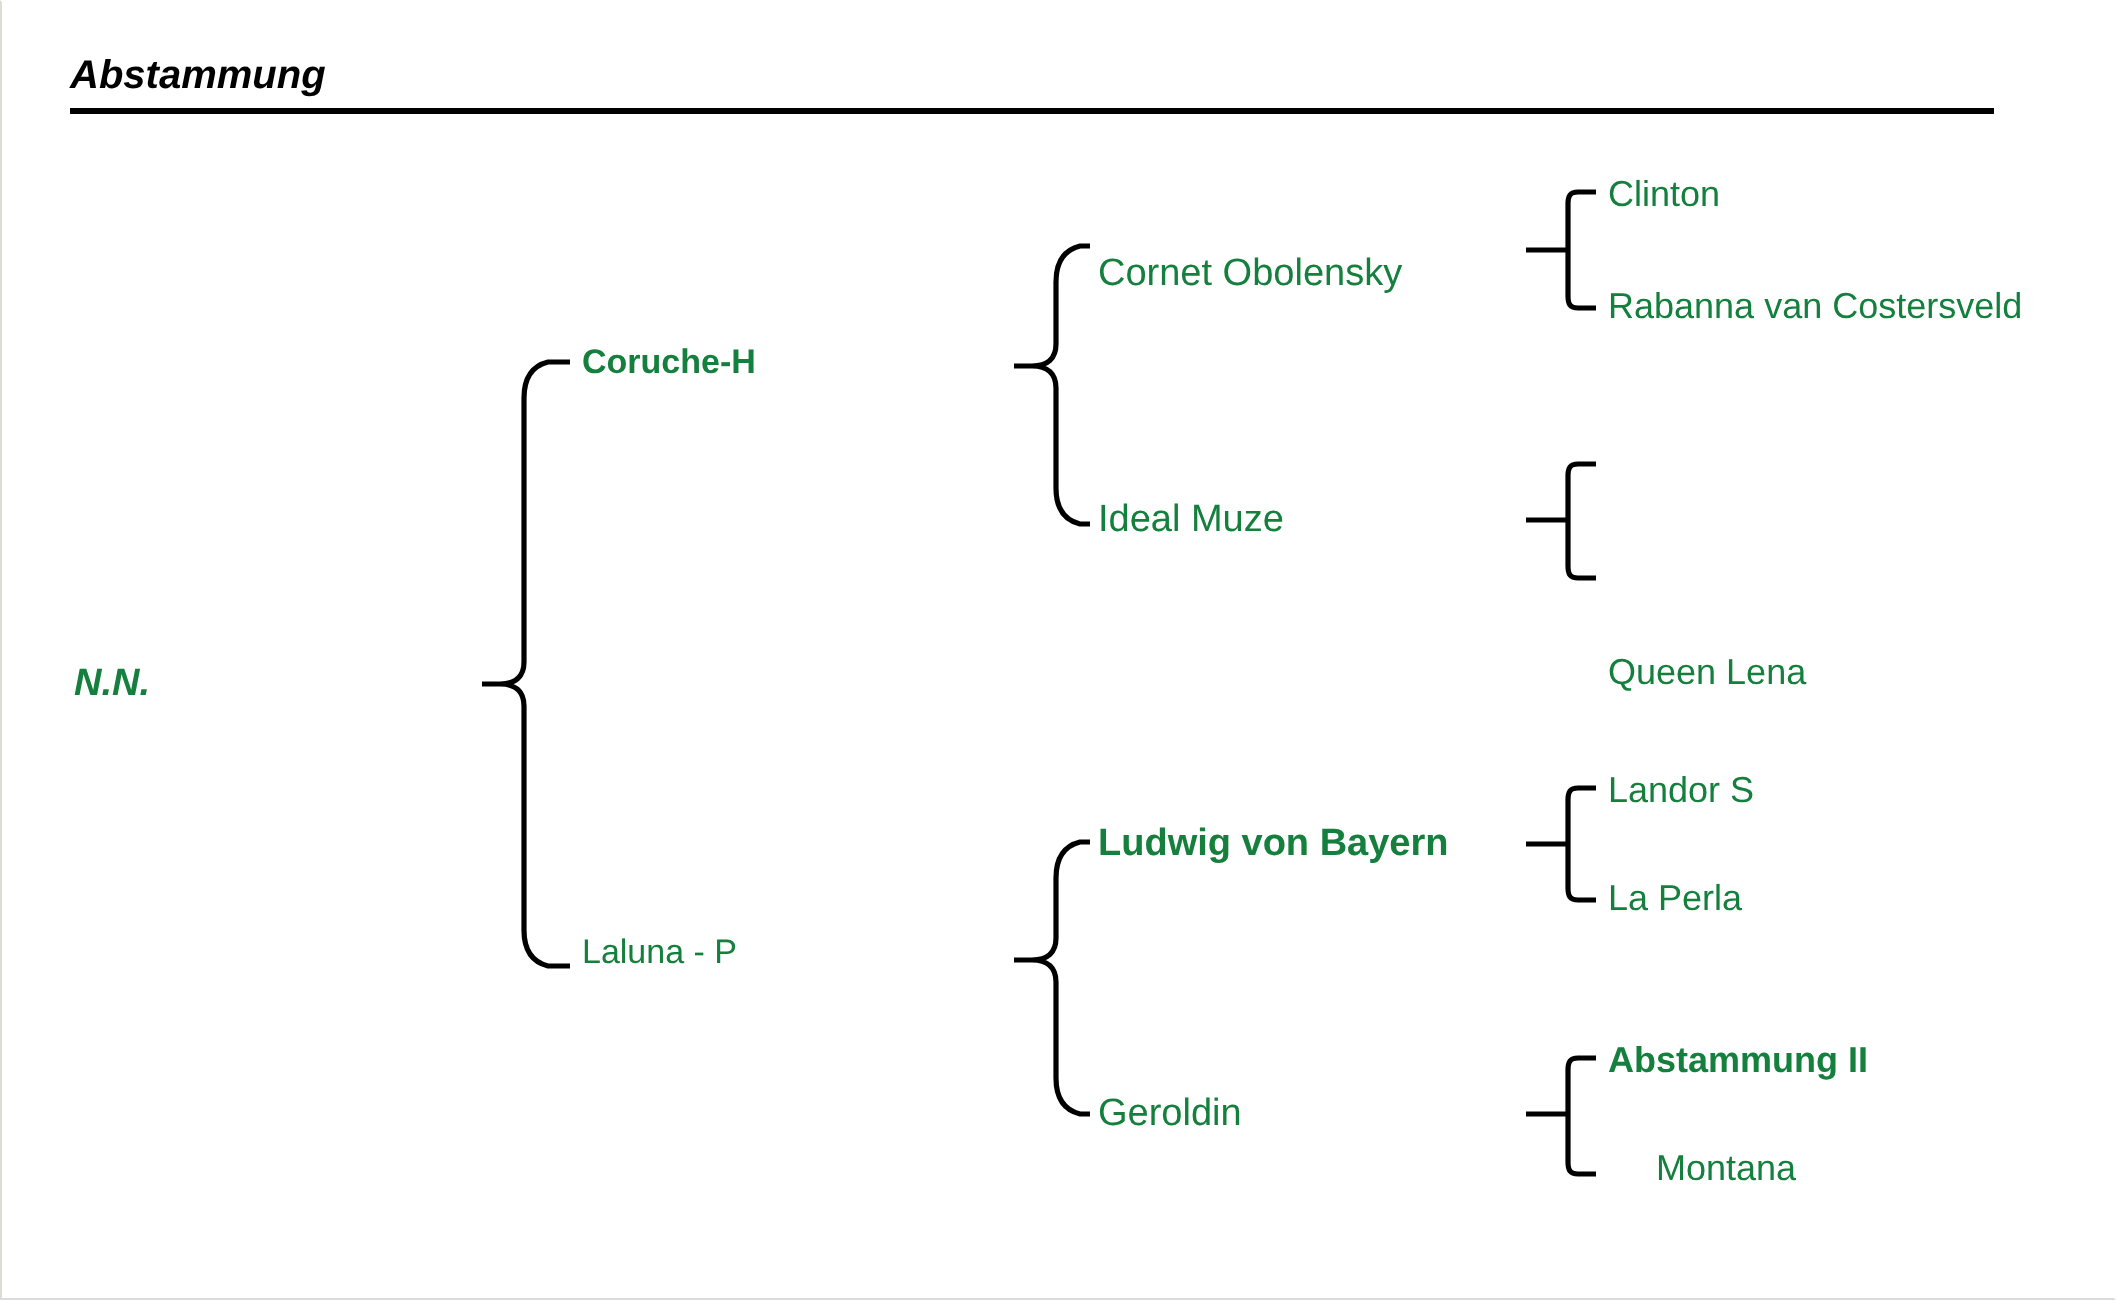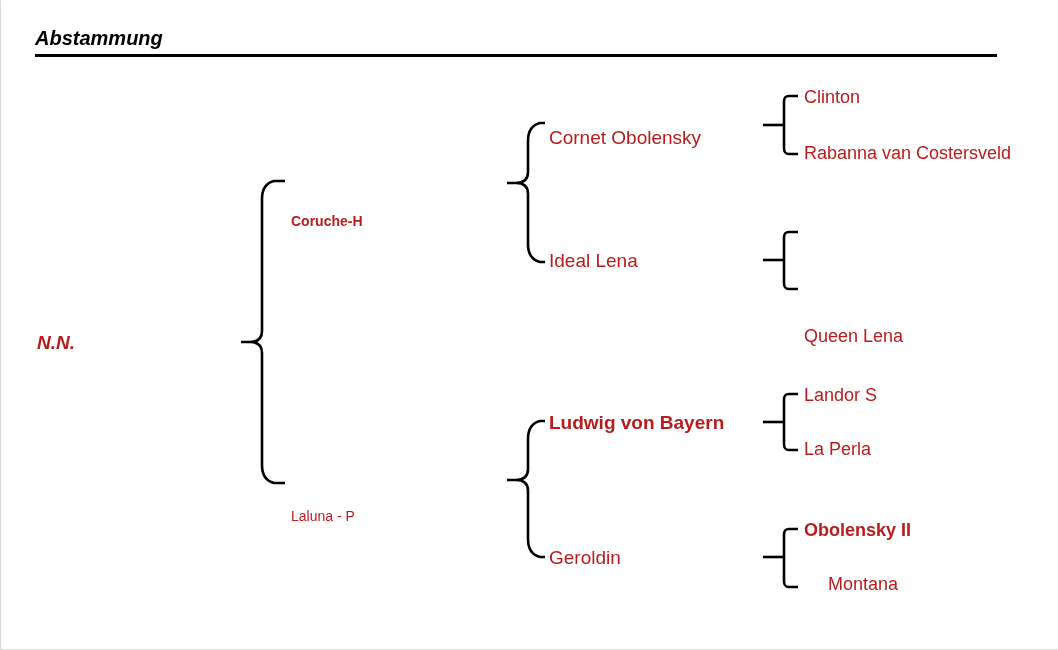--- a/index.html
+++ b/index.html
@@ -55,30 +55,30 @@
     top: 0;
     width: 1058px;
     height: 650px;
     pointer-events: none;
   }
 
   
   .node {
     position: absolute;
     white-space: nowrap;
-    color: #b91c1c;
+    color: #15803d;
     line-height: 1;
     transform: translateY(-50%);
   }
   .gen-root {
     font-size: 19px;
     font-weight: bold;
     font-style: italic;
   }
-  .gen-1 { font-size: 14px; margin-top: 40px; }
+  .gen-1 { font-size: 17px; }
   .gen-2 { font-size: 19px; }
   .gen-3 { font-size: 18px; }
   .bold { font-weight: bold; }
 </style>
 </head>
 <body>
 
 <div id="page">
 
   <div id="title-block">
@@ -168,25 +168,25 @@
         L 797 586"></path>
     </g>
   </svg>
 
   <div class="node gen-root" style="left:36px; top:341px;">N.N.</div>
 
   <div class="node gen-1 bold" style="left:290px; top:180px;">Coruche-H</div>
   <div class="node gen-1" style="left:290px; top:475px;">Laluna - P</div>
 
   <div class="node gen-2" style="left:548px; top:124px;margin-top:12px;">Cornet Obolensky</div>
-  <div class="node gen-2" style="left:548px; top:259px;">Ideal Lena</div>
+  <div class="node gen-2" style="left:548px; top:259px;">Ideal Muze</div>
   <div class="node gen-2 bold" style="left:548px; top:421px;">Ludwig von Bayern</div>
   <div class="node gen-2" style="left:548px; top:556px;">Geroldin</div>
 
   <div class="node gen-3" style="left:803px; top:96px;">Clinton</div>
   <div class="node gen-3" style="left:803px; top:152px;">Rabanna van Costersveld</div>
   <div class="node gen-3" style="left:803px; top:287px;margin-top:48px;">Queen Lena</div>
   <div class="node gen-3" style="left:803px; top:394px;">Landor S</div>
   <div class="node gen-3" style="left:803px; top:448px;">La Perla</div>
-  <div class="node gen-3 bold" style="left:803px; top:529px;">Obolensky II</div>
+  <div class="node gen-3 bold" style="left:803px; top:529px;">Abstammung II</div>
   <div class="node gen-3" style="left:803px; top:583px;margin-left:24px;">Montana</div>
 
 </div>
 
 </body></html>

